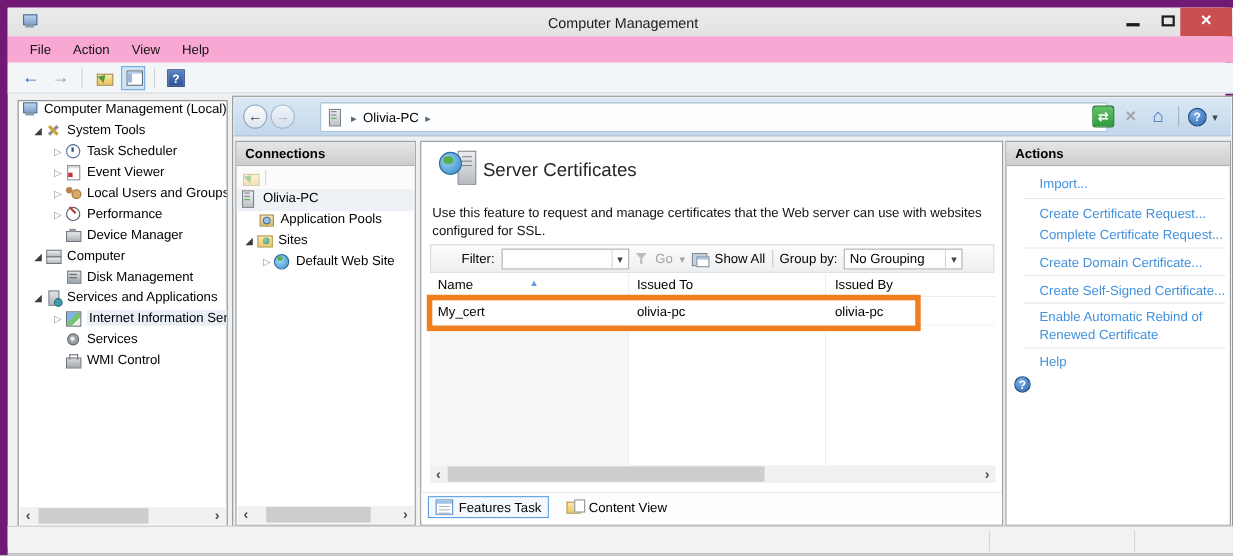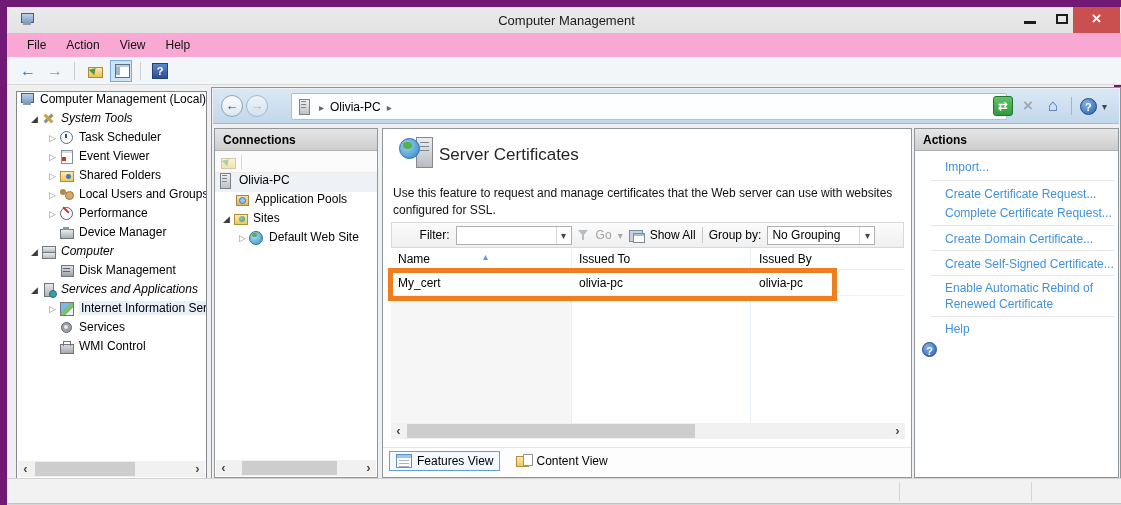--- a/index.html
+++ b/index.html
@@ -143,21 +143,21 @@
   .g-sort::before { content:"▴"; font-size:10px; color:#5d9ce0; }
   .g-sl::before { content:"‹"; font-weight:bold; color:#4a4a4a; font-size:13px; }
   .g-sr::before { content:"›"; font-weight:bold; color:#4a4a4a; font-size:13px; }
   .exp { width:13px; text-align:center; flex:none; }
 
   
   .tree-panel { left:9px; top:84px; width:191px; height:388px; background:#fff; border:1px solid #83898f; }
   .tree-row { display:flex; align-items:flex-start; height:19px; gap:0; }
   .tree-row .ico { margin-right:5px; }
   .tree-row .lbl { white-space:nowrap; }
-  .pl0 { padding-left:3px; } .pl1 { padding-left:11px;font-style:italic; } .pl2 { padding-left:29px; }
+  .pl0 { padding-left:3px; } .pl1 { padding-left:11px; } .pl2 { padding-left:29px; }
   .sel-soft { background:#e8eff6; padding:0 2px; }
   .hscroll { position:absolute; left:1px; right:1px; bottom:1px; height:16px; background:#f1f1f1; }
   .hs-arrow { position:absolute; top:0; width:15px; height:16px; text-align:center; line-height:15px; }
   .hs-thumb { position:absolute; top:1px; height:14px; background:#cdcdcd; }
 
   
   .iis-panel { left:204px; top:80px; width:910px; height:392px; background:#f0f0f0; border:1px solid #8f9597; }
   .addrbar { position:absolute; left:1px; top:1px; width:906px; height:35px;
     background:linear-gradient(#dae8f5,#c2d7eb); border-bottom:1px solid #a4bbd2; }
   .navcirc { position:absolute; top:6px; width:22px; height:22px; border-radius:50%;
@@ -271,25 +271,20 @@
     </div>
     <div class="tree-row pl2">
       <span class="exp g-exp-closed"></span>
       <span class="ico i14 ic-clock"></span>
       <span class="lbl">Task Scheduler</span>
     </div>
     <div class="tree-row pl2">
       <span class="exp g-exp-closed"></span>
       <span class="ico i14 ic-event"></span>
       <span class="lbl">Event Viewer</span>
-    </div>
-    <div class="tree-row pl2">
-      <span class="exp g-exp-closed"></span>
-      <span class="ico i14 ic-shfolder"></span>
-      <span class="lbl">Shared Folders</span>
     </div>
     <div class="tree-row pl2">
       <span class="exp g-exp-closed"></span>
       <span class="ico i14 ic-users"></span>
       <span class="lbl">Local Users and Groups</span>
     </div>
     <div class="tree-row pl2">
       <span class="exp g-exp-closed"></span>
       <span class="ico i14 ic-perf"></span>
       <span class="lbl">Performance</span>
@@ -439,21 +434,21 @@
 
       <div class="list-hscroll">
         <span class="hs-arrow g-sl" style="left:0;"></span>
         <span class="hs-arrow g-sr" style="right:0;"></span>
         <span class="hs-thumb" style="left:16px; width:288px;"></span>
       </div>
 
       <div class="tabbar">
         <div class="tab sel">
           <span class="ico ic-featview"></span>
-          <span>Features View</span>
+          <span>Features Task</span>
         </div>
         <div class="tab">
           <span class="ico i14 ic-contview"></span>
           <span>Content View</span>
         </div>
       </div>
     </div>
 
     <div class="actions-panel">
       <div class="subpanel-header">Actions</div>

